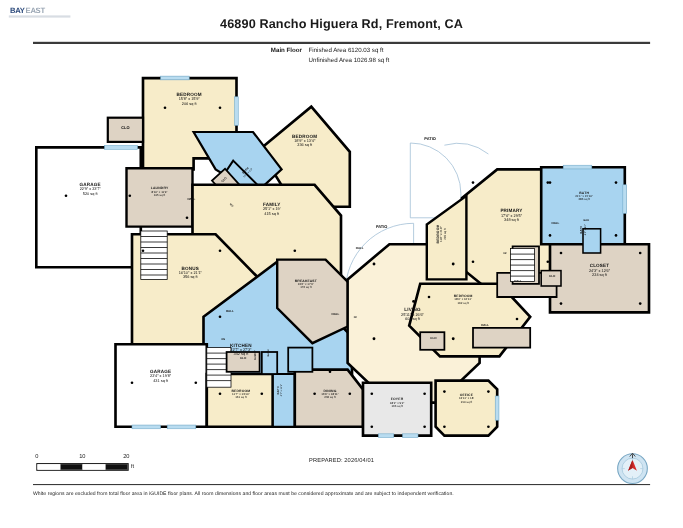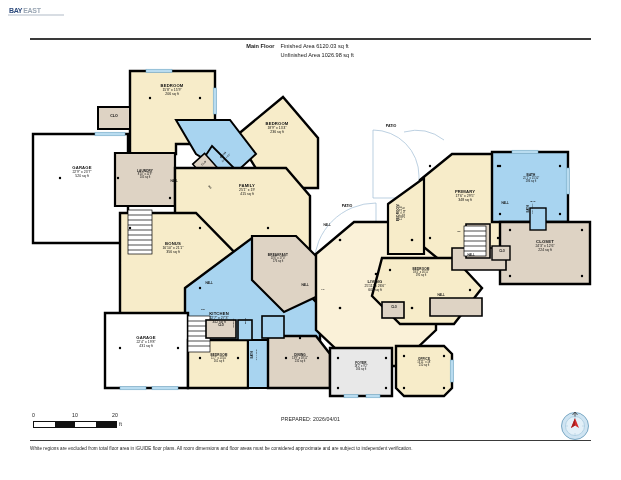--- a/index.html
+++ b/index.html
@@ -61,20 +61,21 @@
 <body>
 
 <div id="page">
 
   <div class="mls-logo">
     <span class="lg-a">BAY</span>
       <span class="lg-b">EAST</span>
     <span class="lg-bar"></span>
   </div>
 
+  <div class="page-title">46890 Rancho Higuera Rd, Fremont, CA</div>
   <div class="rule-top"></div>
 
   <div class="floorinfo">
     <div class="fi-row">
       <div class="fi-label">Main Floor</div>
       <div class="fi-vals">
         <div>Finished Area 6120.03 sq ft</div>
         <div>Unfinished Area 1026.98 sq ft</div>
       </div>
     </div>

